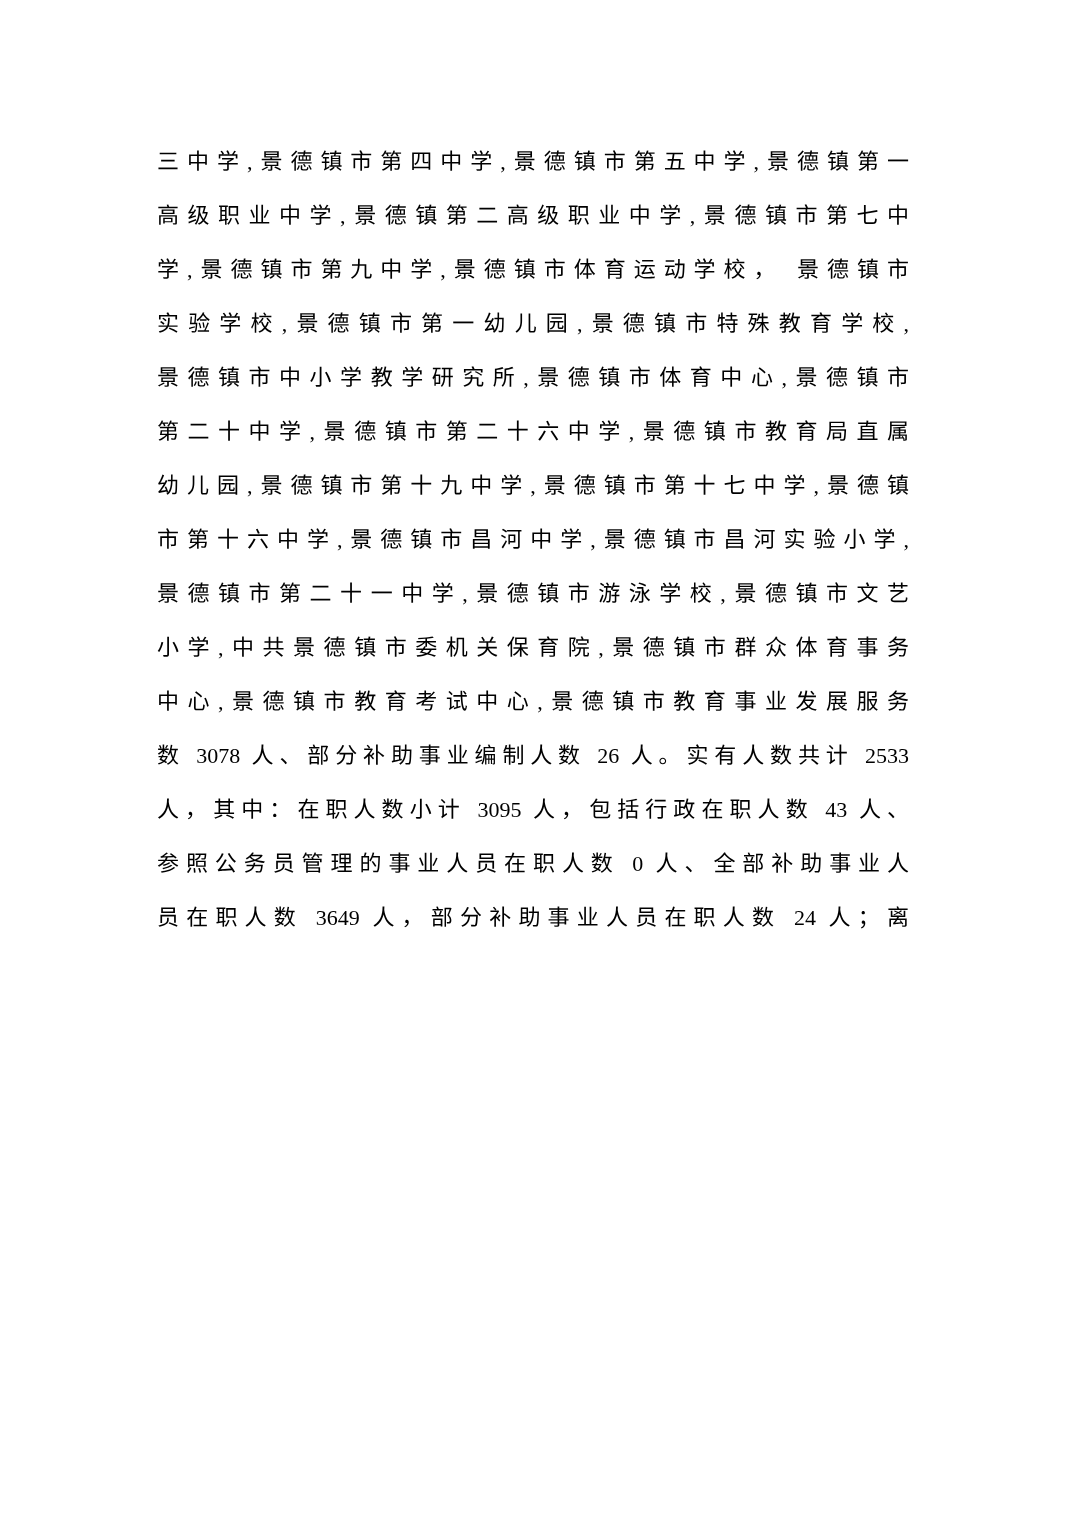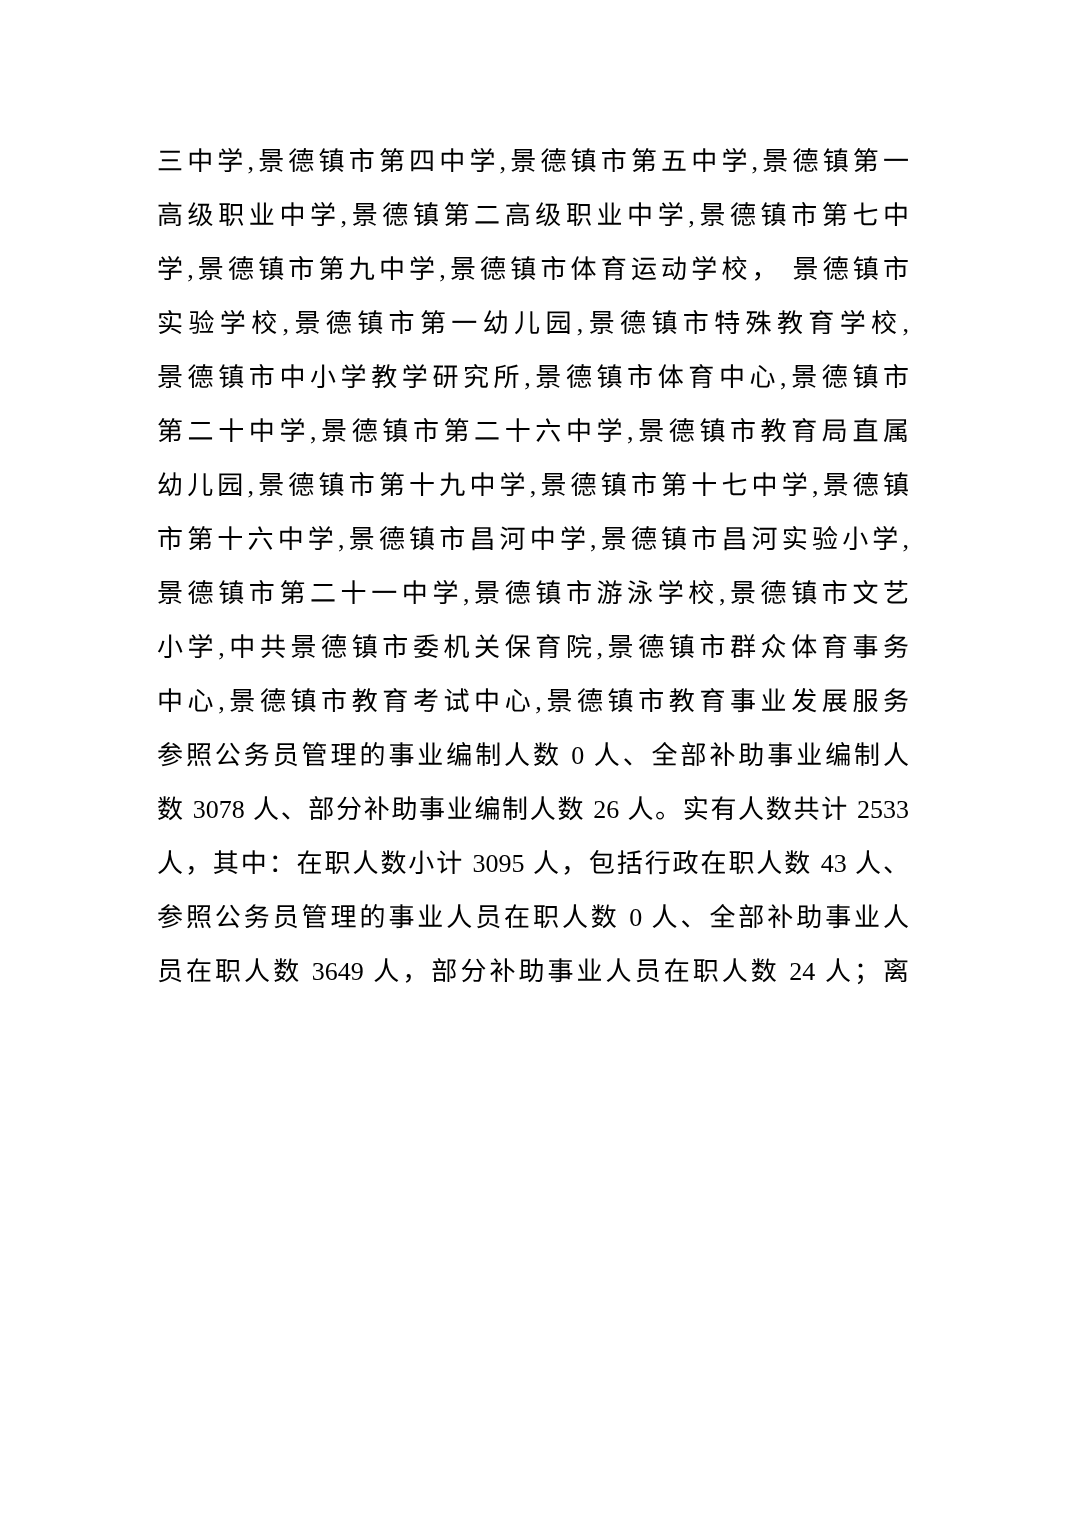--- a/index.html
+++ b/index.html
@@ -14,21 +14,21 @@
     background: var(--page-bg, #ffffff);
     overflow: hidden;
     font-family: "Liberation Serif", "DejaVu Serif", serif;
   }
   .text-block {
     position: absolute;
     left: 157px;
     top: 135px;
     width: 752px;
     color: var(--text-color, #000000);
-    font-size: 26px;
+    font-size: 22px;
     line-height: 54px;
     letter-spacing: 0;
   }
   .text-line {
     width: 100%;
     text-align: justify;
     text-align-last: justify;
     text-justify: inter-character;
     white-space: normal;
   }
@@ -46,19 +46,18 @@
     <div class="text-line">高级职业中学,景德镇第二高级职业中学,景德镇市第七中</div>
     <div class="text-line">学,景德镇市第九中学,景德镇市体育运动学校， 景德镇市</div>
     <div class="text-line">实验学校,景德镇市第一幼儿园,景德镇市特殊教育学校,</div>
     <div class="text-line">景德镇市中小学教学研究所,景德镇市体育中心,景德镇市</div>
     <div class="text-line">第二十中学,景德镇市第二十六中学,景德镇市教育局直属</div>
     <div class="text-line">幼儿园,景德镇市第十九中学,景德镇市第十七中学,景德镇</div>
     <div class="text-line">市第十六中学,景德镇市昌河中学,景德镇市昌河实验小学,</div>
     <div class="text-line">景德镇市第二十一中学,景德镇市游泳学校,景德镇市文艺</div>
     <div class="text-line">小学,中共景德镇市委机关保育院,景德镇市群众体育事务</div>
     <div class="text-line">中心,景德镇市教育考试中心,景德镇市教育事业发展服务</div>
-    <div class="text-line">参照公务员管理的事业编制人数 0 人、全部补助事业编制人</div>
     <div class="text-line">数 3078 人、部分补助事业编制人数 26 人。实有人数共计 2533</div>
     <div class="text-line">人，其中：在职人数小计 3095 人，包括行政在职人数 43 人、</div>
     <div class="text-line">参照公务员管理的事业人员在职人数 0 人、全部补助事业人</div>
     <div class="text-line">员在职人数 3649 人，部分补助事业人员在职人数 24 人；离</div>
   </div>
 </div>
 
 </body></html>

